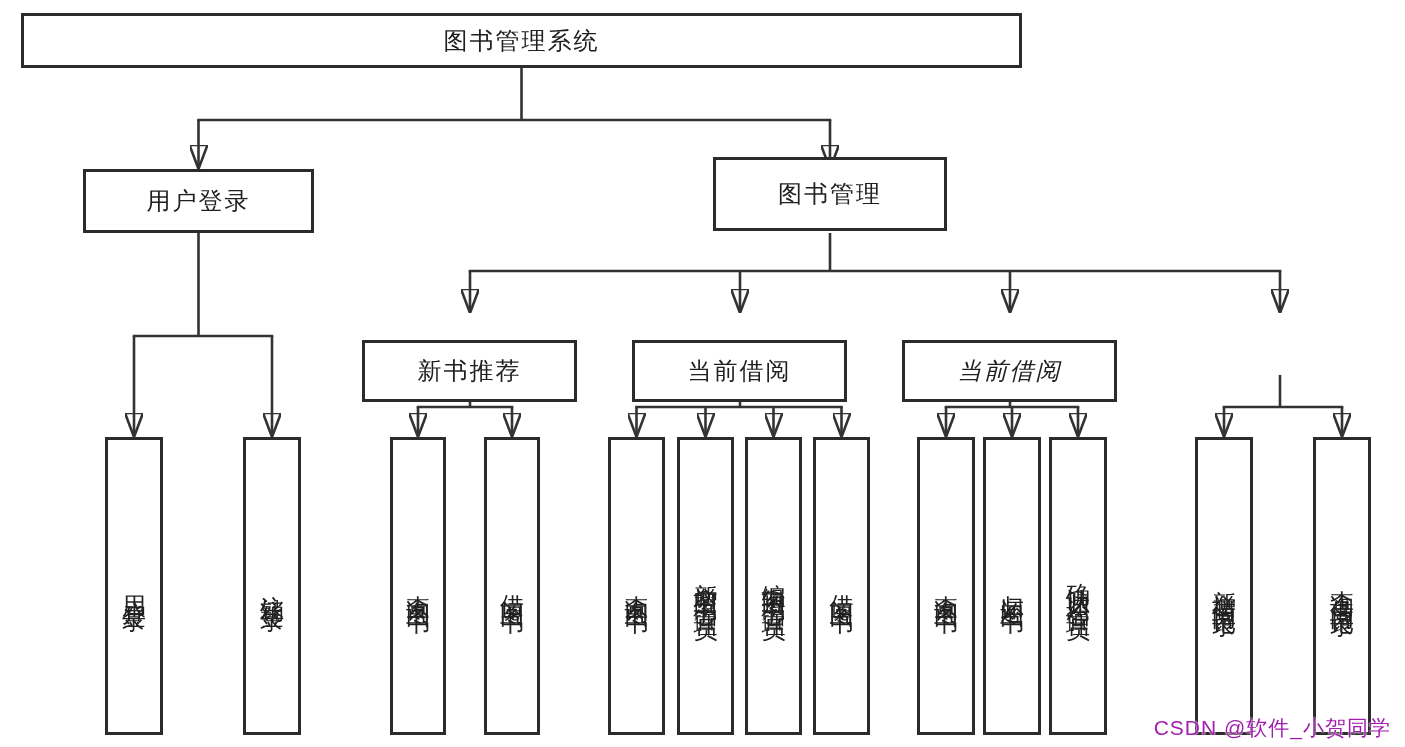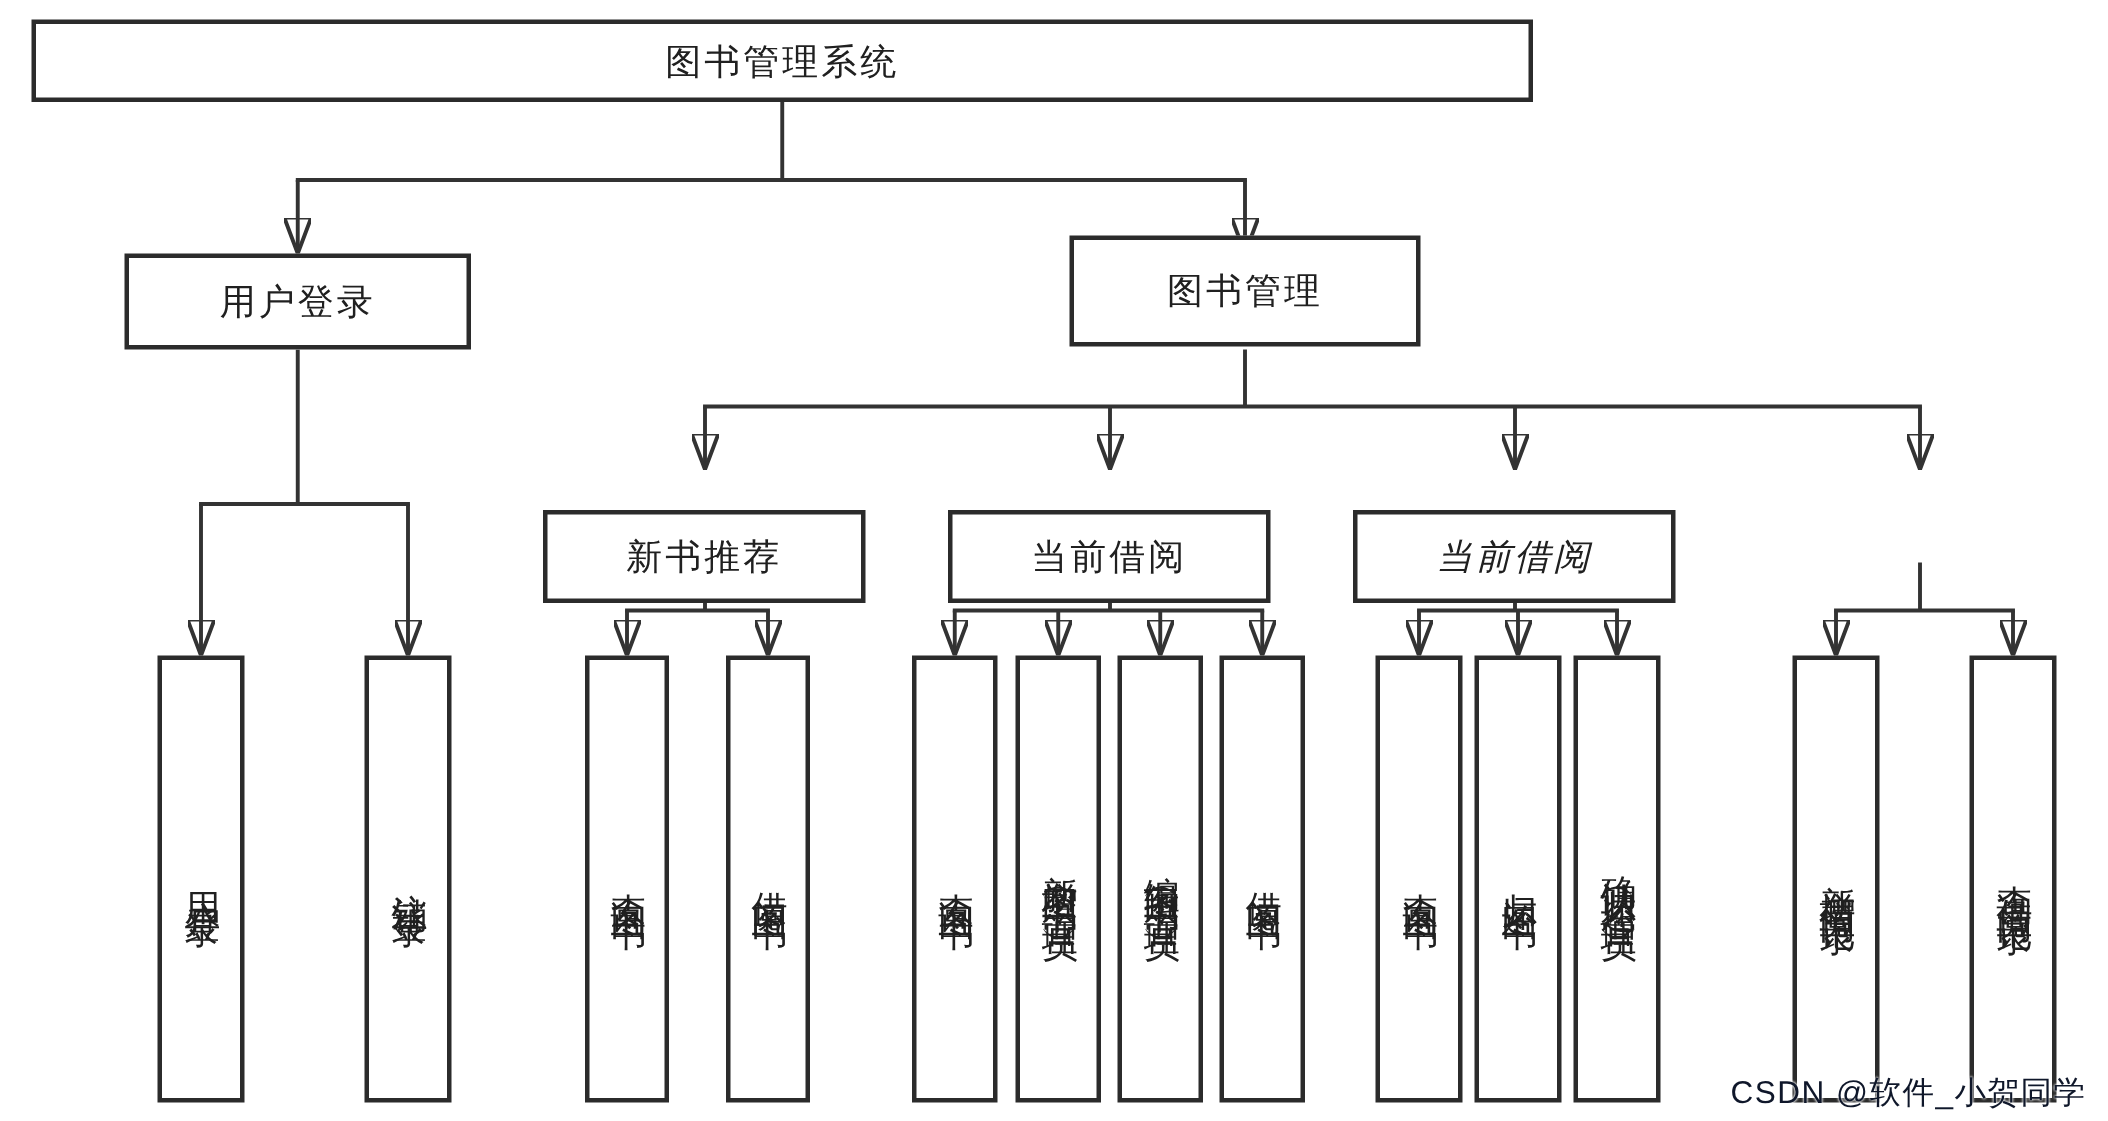--- a/index.html
+++ b/index.html
@@ -55,21 +55,21 @@
   .lf-d2{left:983px;}
   .lf-d3{left:1049px;}
   .lf-e1{left:1195px;}
   .lf-e2{left:1313px;}
   .watermark{
     position:absolute;
     right:14px;top:714px;
     z-index:3;
     font-size:21px;
     letter-spacing:1px;
-    color:#0f172a;
+    color:#a21caf;
     text-shadow:0 0 2px #ffffff,0 0 2px #ffffff;
     white-space:nowrap;
   }
 </style>
 </head>
 <body>
 
 <div class="canvas">
 
   <svg class="wires" width="1405" height="747" viewBox="0 0 1405 747">

